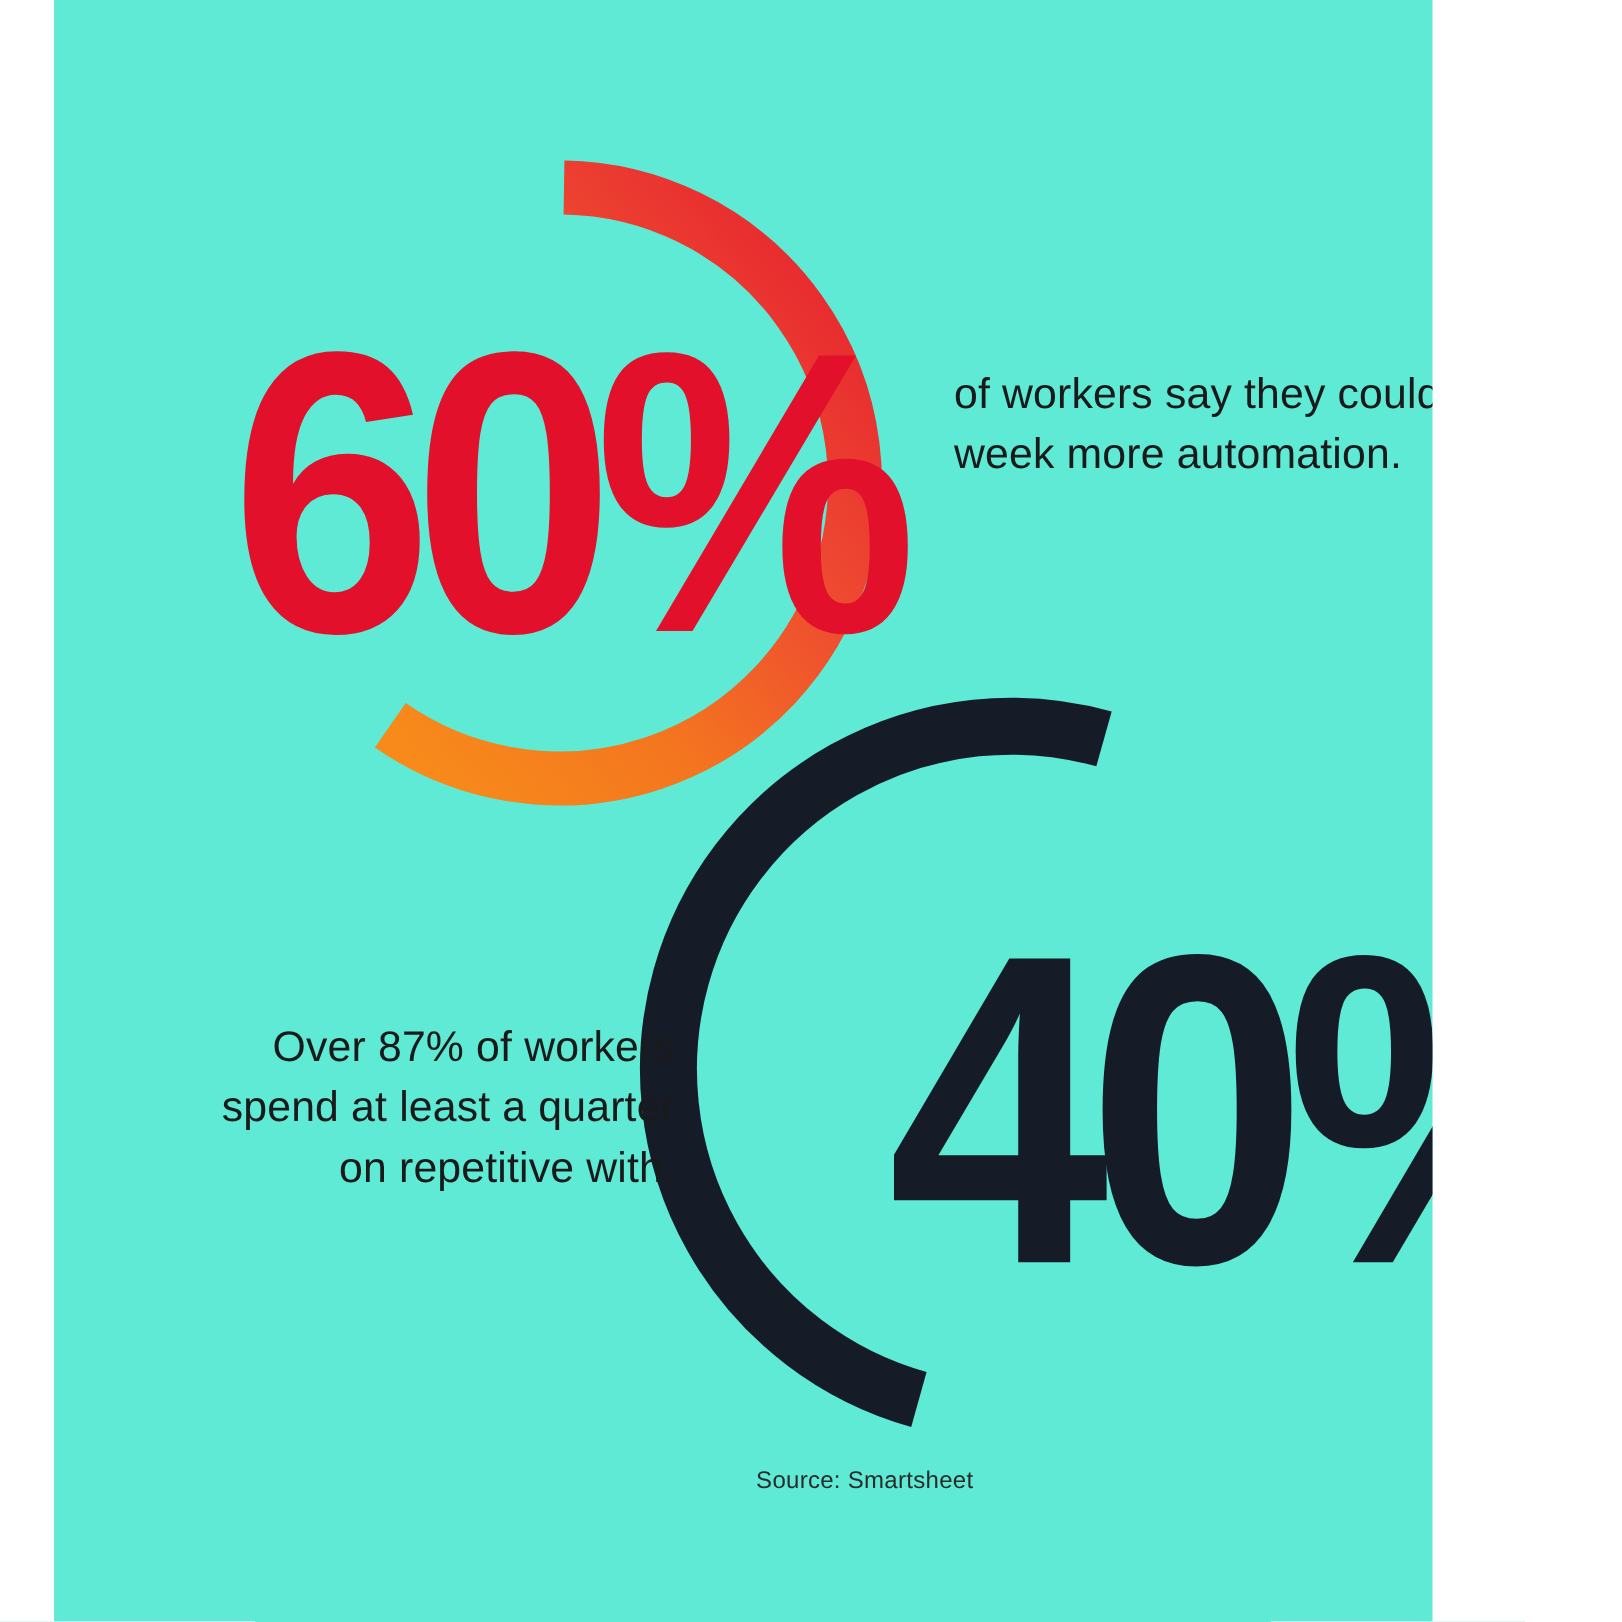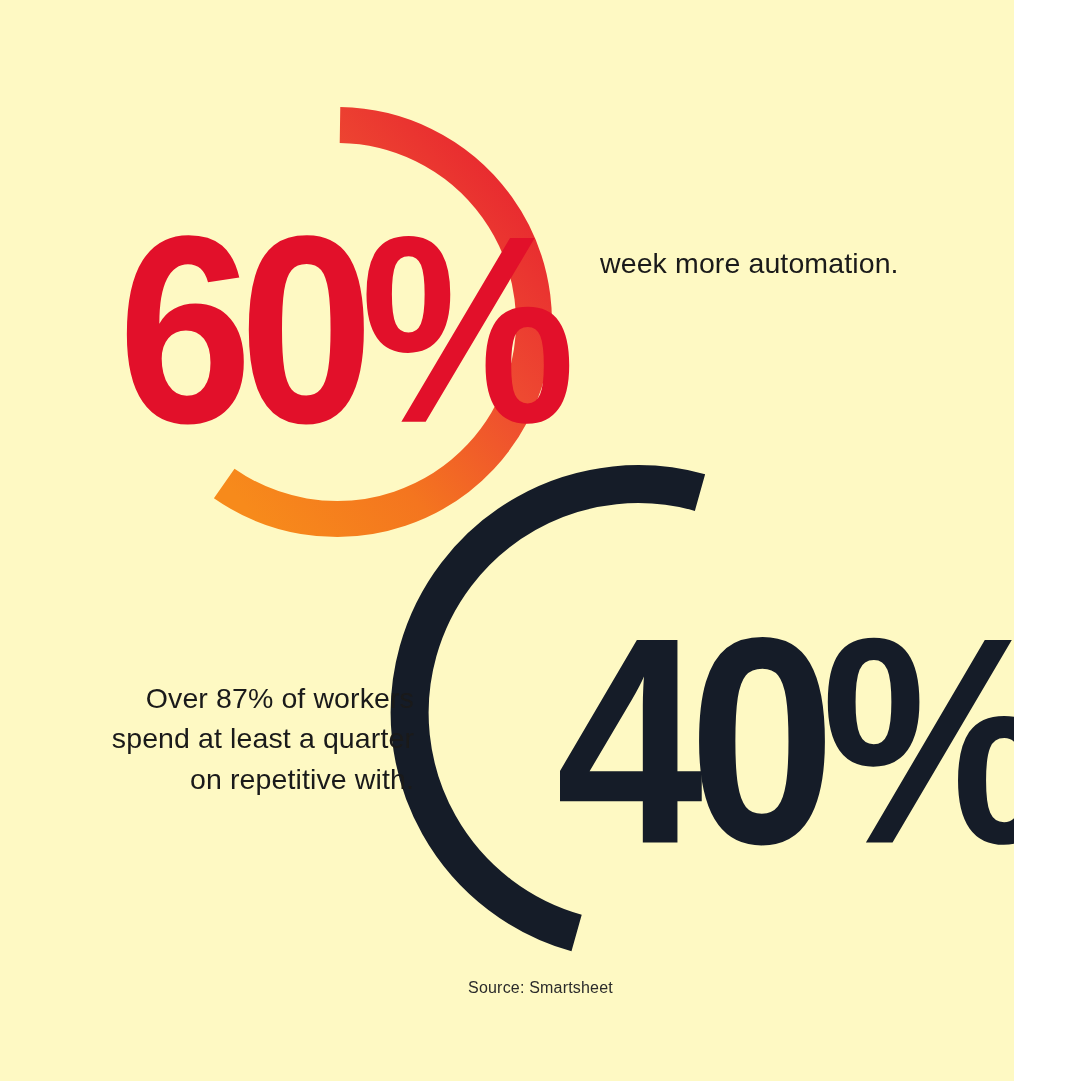--- a/index.html
+++ b/index.html
@@ -6,24 +6,25 @@
   html, body {
     margin: 0;
     padding: 0;
     background: #ffffff;
   }
   body {
     font-family: "Liberation Sans", sans-serif;
   }
   #canvas {
     position: relative;
-    width: 1014px;
+    width: 919px;
     height: 1081px;
-    background: #fef9c3;
+    background: #5eead4;
     overflow: hidden;
+    margin-left: 36px;
   }
 
   
   .gauge {
     position: absolute;
     pointer-events: none;
   }
   .gauge svg {
     display: block;
     overflow: visible;
@@ -137,20 +138,21 @@
       </defs>
 
       <path d="M 215 18
                A 197 197 0 1 1 99.2 376.5" fill="none" stroke="url(#grad60b)" stroke-width="36" stroke-linecap="butt"></path>
     </svg>
   </div>
 
   <div class="big-stat" id="stat-60">60%</div>
 
   <div class="body-copy" id="copy-60">
+    <span class="line">of workers say they could</span>
     <span class="line">week more automation.</span>
   </div>
 
   <div class="gauge" id="gauge-40">
     <svg viewBox="0 0 450 450" width="450" height="450" aria-hidden="true">
 
       <path d="M 265 2.6
                A 207 207 0 1 0 141.6 443" fill="none" stroke="#151C28" stroke-width="38" stroke-linecap="butt"></path>
     </svg>
   </div>

